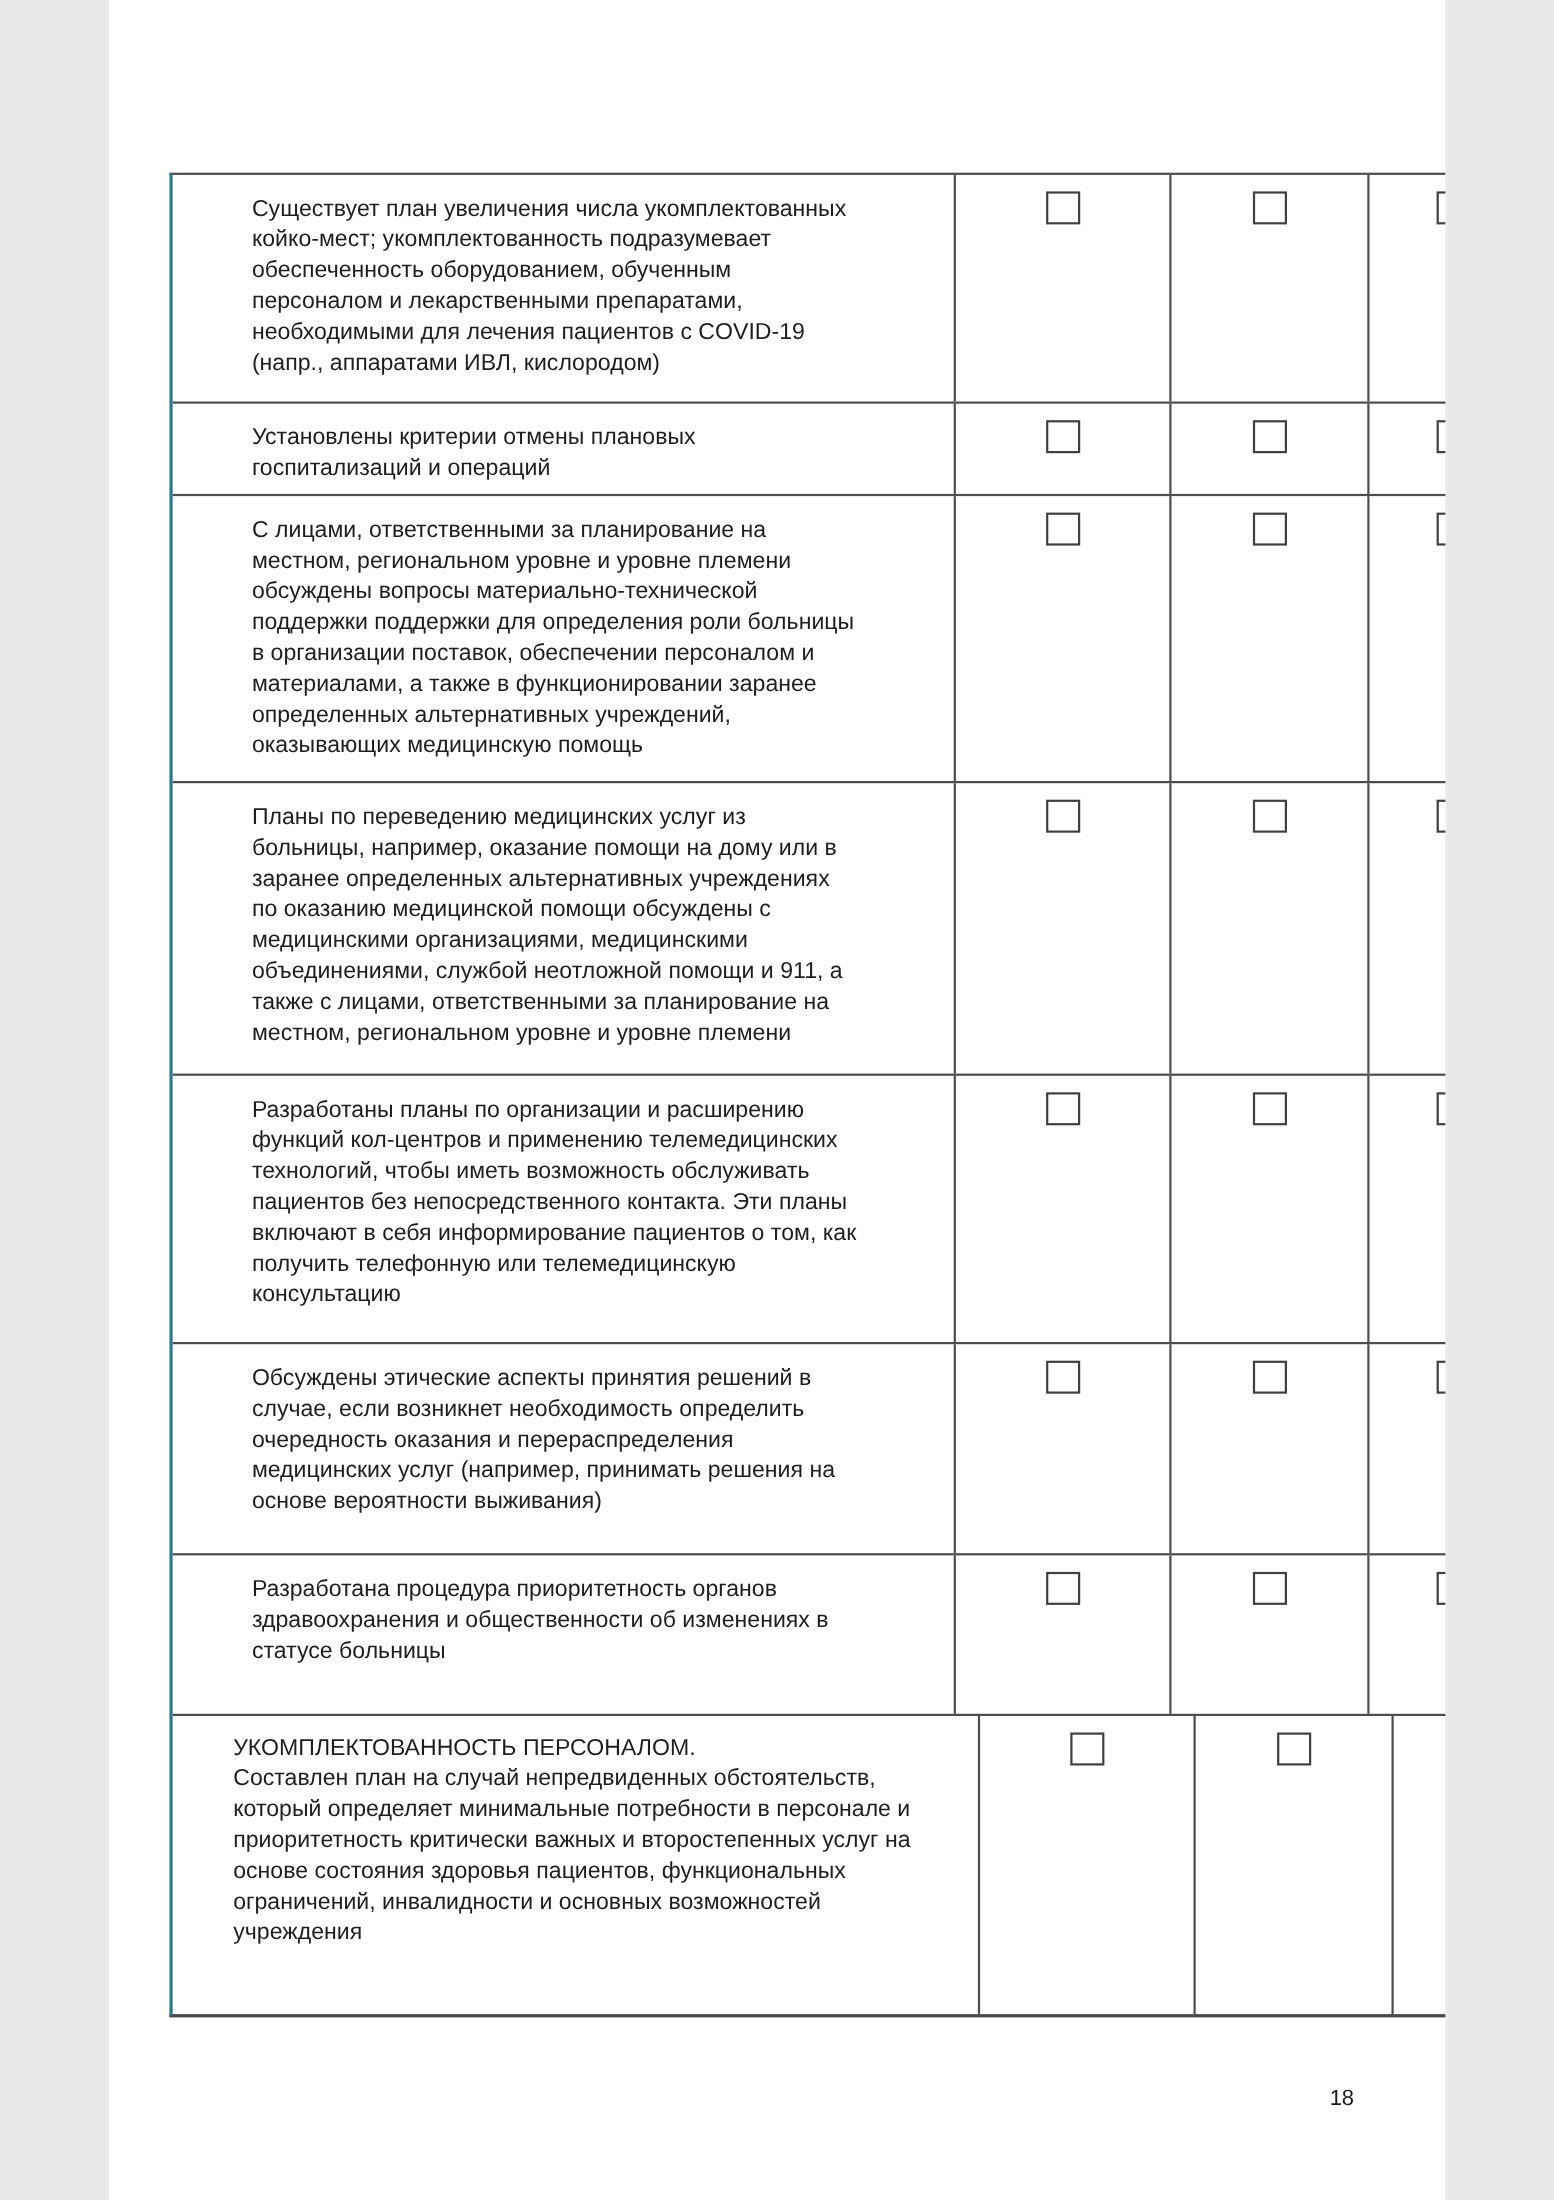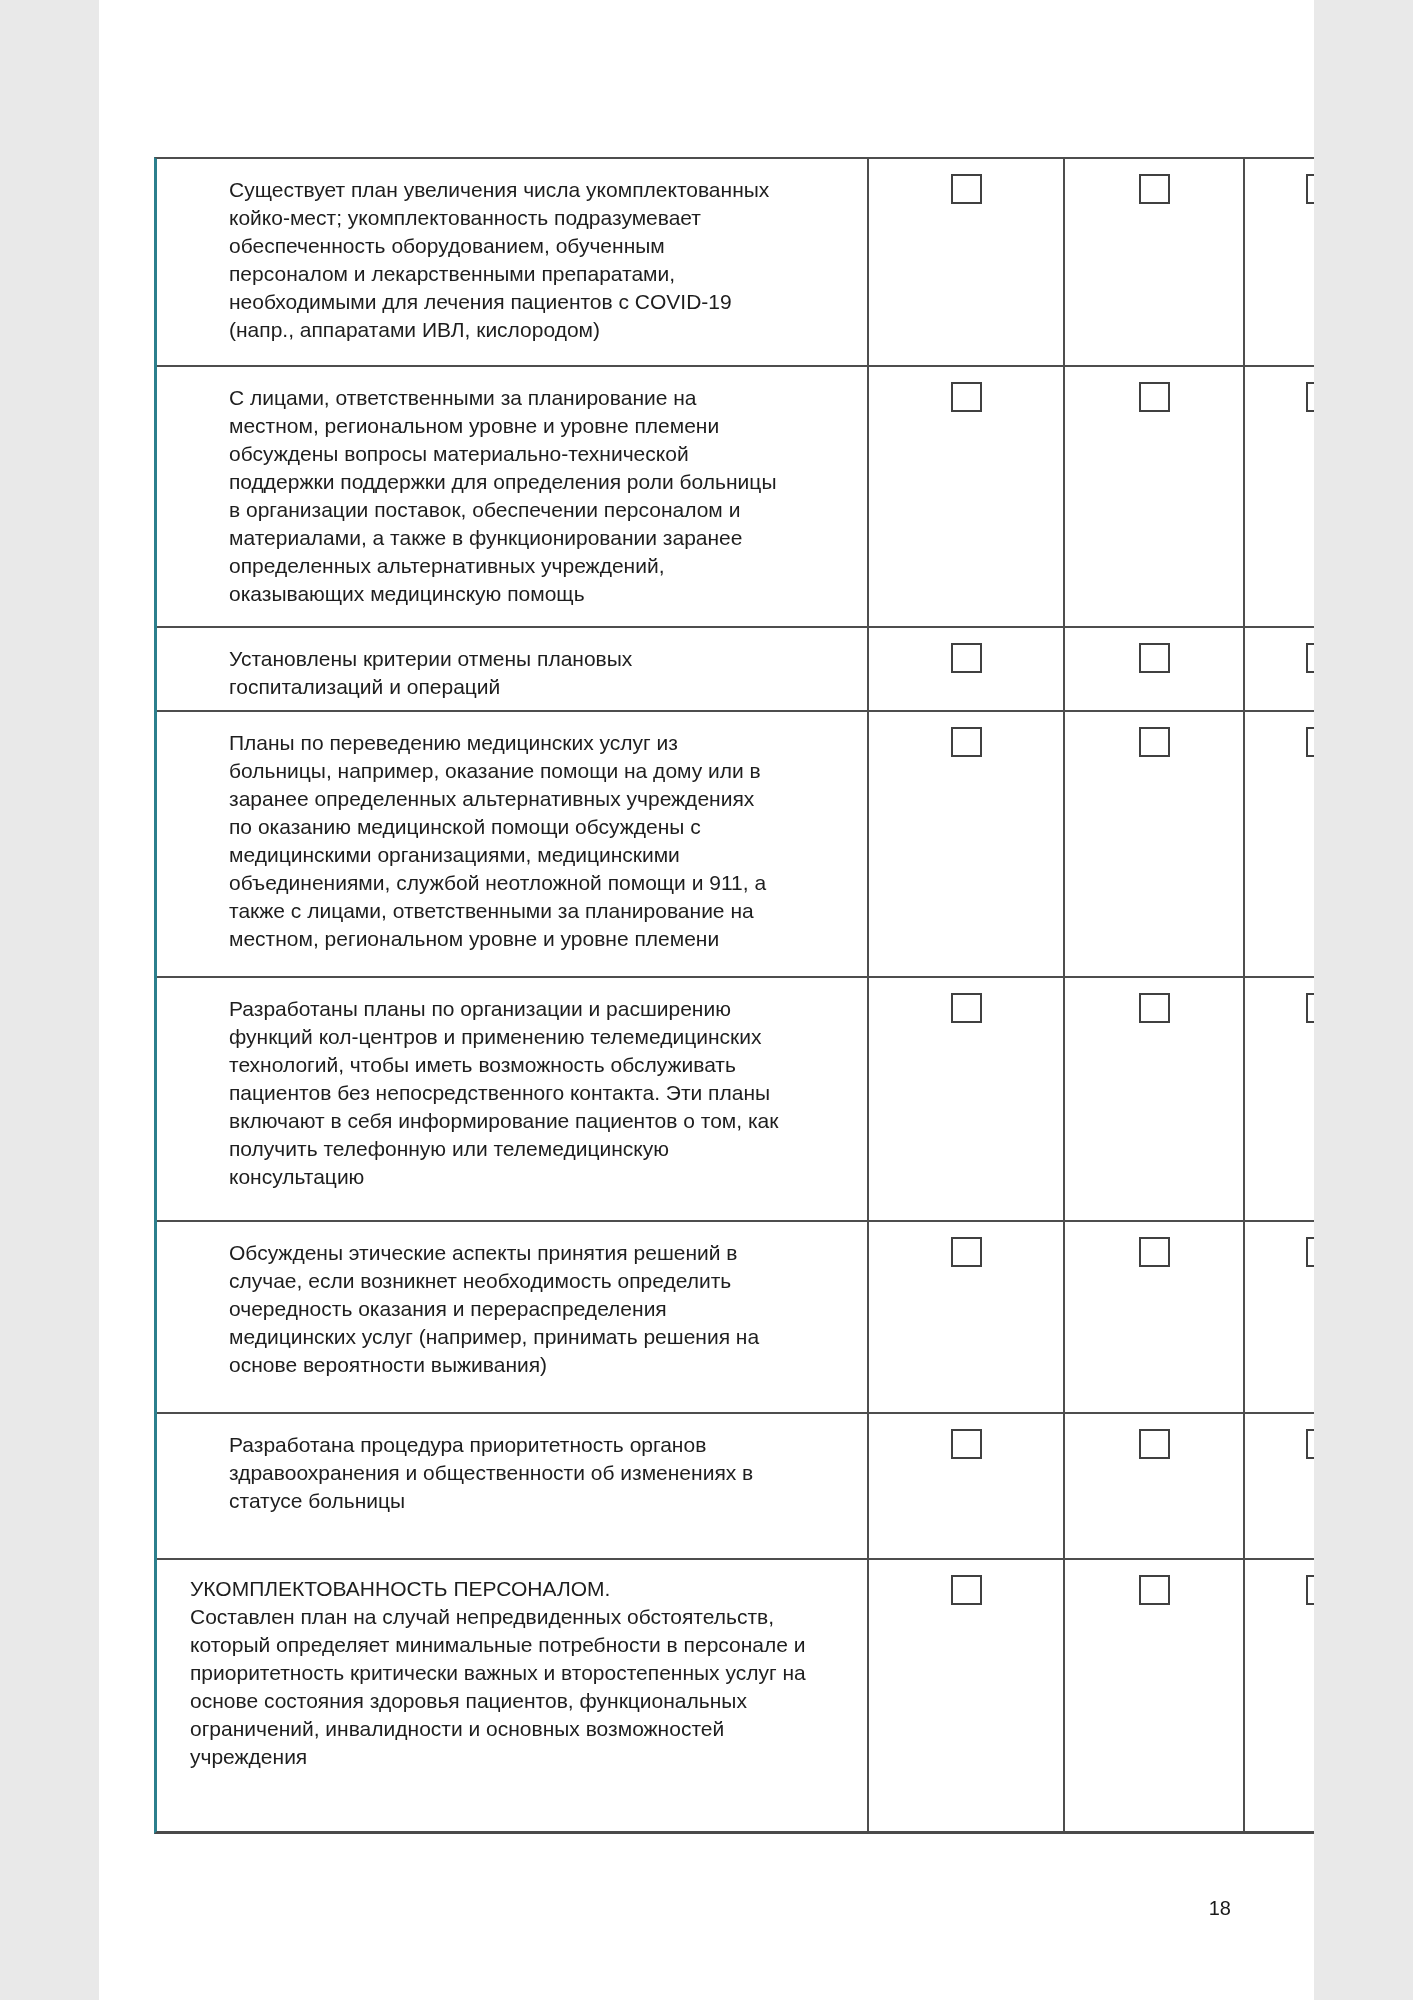--- a/index.html
+++ b/index.html
@@ -22,21 +22,21 @@
     border-right:3px solid #2b7f8d;
     border-top:2px solid #4d4d4d;
     border-bottom:3px solid #4a4a4a;
     display:flex;
     flex-direction:column;
   }
   .row {
     display:flex;
     border-bottom:2px solid #4d4d4d;
   }
-  .row:last-child { border-bottom:none; flex:1; }
+  .row:last-child { border-bottom:none; flex:1;margin-left:22px; }
   .cell { min-height:100%; }
   .cell.text {
     width:710px;
     font-size:21px;
     line-height:28px;
     padding:17px 86px 8px 72px;
   }
   .row.staffing .cell.text { padding:15px 60px 8px 33px; }
   .cell.check {
     border-left:2px solid #4d4d4d;
@@ -78,38 +78,38 @@
           <span class="checkbox"></span>
         </div>
       <div class="cell check c2">
           <span class="checkbox"></span>
         </div>
       <div class="cell check c3">
           <span class="checkbox"></span>
         </div>
     </div>
 
+    <div class="row" style="min-height:84px">
+      <div class="cell text">
+        <p>Установлены критерии отмены плановых госпитализаций и операций</p>
+      </div>
+      <div class="cell check c1">
+          <span class="checkbox"></span>
+        </div>
+      <div class="cell check c2">
+          <span class="checkbox"></span>
+        </div>
+      <div class="cell check c3">
+          <span class="checkbox"></span>
+        </div>
+    </div>
+
     <div class="row" style="min-height:261px">
       <div class="cell text">
         <p>С лицами, ответственными за планирование на местном, региональном уровне и уровне племени обсуждены вопросы материально-технической поддержки поддержки для определения роли больницы в организации поставок, обеспечении персоналом и материалами, а также в функционировании заранее определенных альтернативных учреждений, оказывающих медицинскую помощь</p>
-      </div>
-      <div class="cell check c1">
-          <span class="checkbox"></span>
-        </div>
-      <div class="cell check c2">
-          <span class="checkbox"></span>
-        </div>
-      <div class="cell check c3">
-          <span class="checkbox"></span>
-        </div>
-    </div>
-
-    <div class="row" style="min-height:84px">
-      <div class="cell text">
-        <p>Установлены критерии отмены плановых госпитализаций и операций</p>
       </div>
       <div class="cell check c1">
           <span class="checkbox"></span>
         </div>
       <div class="cell check c2">
           <span class="checkbox"></span>
         </div>
       <div class="cell check c3">
           <span class="checkbox"></span>
         </div>

